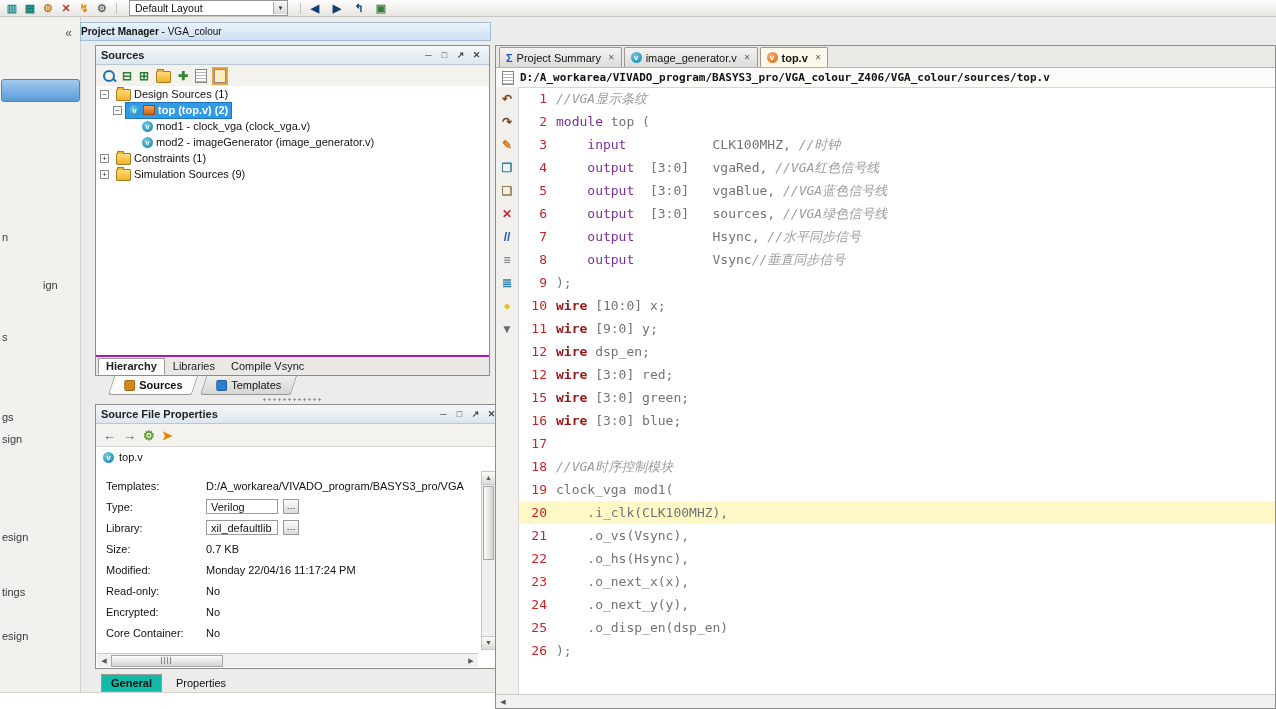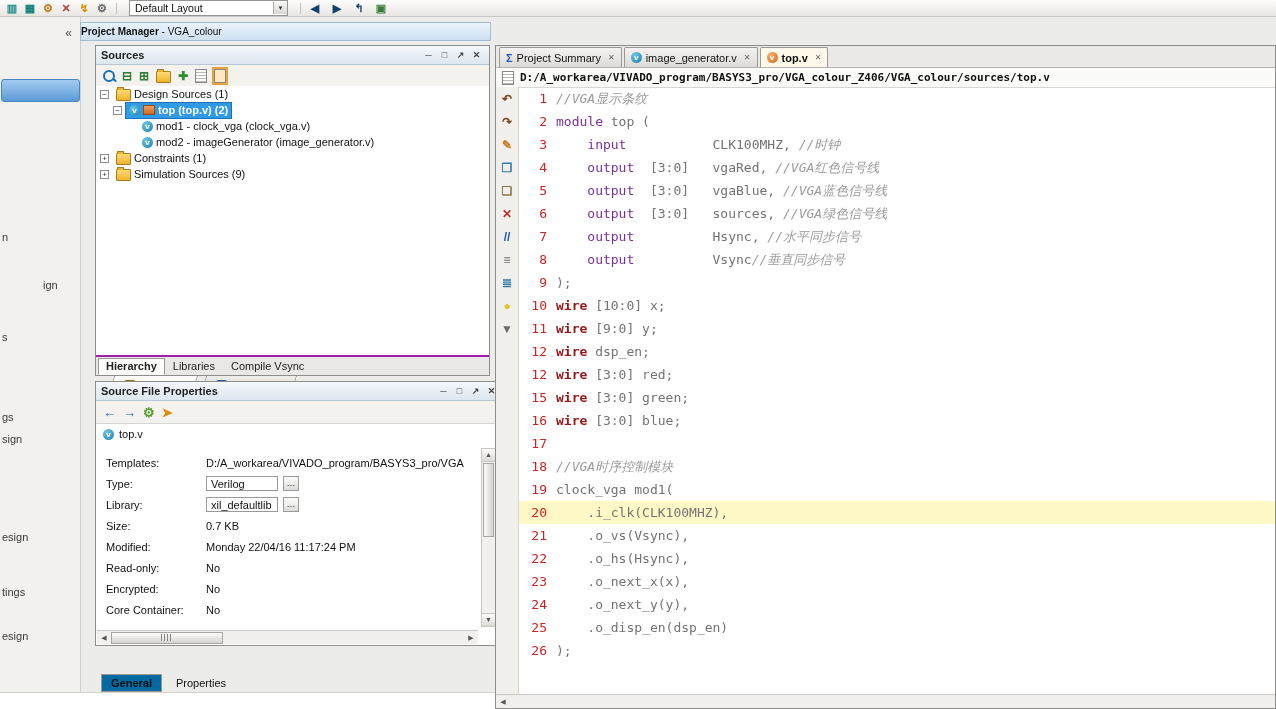--- a/index.html
+++ b/index.html
@@ -70,21 +70,21 @@
     padding-left:16px;font-size:11px;align-items:stretch}
   .stab{transform:skewX(-18deg);border:1px solid #9a9894;border-top:none;
     background:linear-gradient(#efeeec,#d8d6d2);display:flex;align-items:center;padding:0 12px;
     border-radius:0 0 3px 3px}
   .stab.active{background:#fbfbfa;font-weight:bold}
   .stab>span{transform:skewX(18deg);display:flex;align-items:center;gap:4px}
   .stab .dot{width:9px;height:9px;border-radius:2px;border:1px solid rgba(0,0,0,.25)}
   #grip{position:absolute;left:262px;top:397px;width:60px;height:6px;
     background-image:radial-gradient(#9a9894 1px,transparent 1.2px);background-size:5px 5px}
   
-  #props-panel{left:95px;top:381px;width:410px;height:265px}
+  #props-panel{left:95px;top:404px;width:410px;height:265px}
   .pt-ic{font-size:13px;font-weight:bold;line-height:15px}
   .file-row{height:20px;display:flex;align-items:center;gap:5px;padding:0 7px;font-size:11px;background:#fff}
   #prop-grid{position:absolute;top:66px;left:10px;right:30px;bottom:16px;font-size:11px;overflow:hidden;padding-top:4px}
   .prop-row{height:21px;display:flex;align-items:center}
   .prop-label{width:100px;flex:none}
   .prop-value{white-space:nowrap}
   .vbox{border:1px solid #9a9a9a;height:15px;display:inline-flex;align-items:center;
     padding:0 4px;min-width:72px;background:#fff;box-sizing:border-box}
   .dots-btn{display:inline-block;width:16px;height:15px;border:1px solid #9a9a9a;
     background:linear-gradient(#fcfcfb,#dddcd9);font-size:9px;line-height:12px;text-align:center;
@@ -97,21 +97,21 @@
   .sb-thumb{margin:1px;height:72px;background:linear-gradient(90deg,#fbfbfa,#d5d3cf);border:1px solid #a8a6a2}
   #prop-hscroll{position:absolute;left:1px;right:26px;bottom:1px;height:13px;background:#f1f0ee;
     border-top:1px solid #c9c7c3;display:flex;align-items:center}
   .eh-btn{width:14px;font-size:7px;text-align:center;color:#555;line-height:12px}
   .hthumb{width:110px;height:10px;background:linear-gradient(#fbfbfa,#d5d3cf);border:1px solid #a8a6a2;
     display:flex;align-items:center;justify-content:center}
   .hgrip{width:12px;height:7px;background:repeating-linear-gradient(90deg,#8a8886 0 1px,transparent 1px 3px)}
   #prop-bottom-tabs{position:absolute;left:95px;top:672px;width:400px;height:20px;display:flex;
     align-items:flex-end;gap:4px;font-size:11px;padding-left:6px}
   .btab{padding:2px 9px;border:1px solid transparent}
-  .btab.active{background:#0369a1;border-color:#9a9894;font-weight:bold}
+  .btab.active{background:#14b8a6;border-color:#9a9894;font-weight:bold}
   #bottom-white{position:absolute;left:0;top:692px;width:495px;height:17px;background:#fff;border-top:1px solid #d5d3cf}
   
   #editor{left:495px;top:45px;width:781px;height:664px;background:#fff}
   #etab-bar{height:21px;background:#eae9e6;border-bottom:1px solid #b5b3af;display:flex;
     align-items:flex-end;padding-left:3px;gap:2px;font-size:11px}
   .etab{display:flex;align-items:center;gap:4px;padding:2px 6px;border:1px solid #9a9894;border-bottom:none;
     background:linear-gradient(#f4f3f1,#dddbd7);border-radius:2px 2px 0 0;height:15px}
   .etab.active{background:#fdf9ea;font-weight:bold}
   .etab .close{font-size:8px;color:#666;margin-left:3px;font-weight:normal}
   .sigma{color:#1a56c8;font-weight:bold;font-size:11px}

